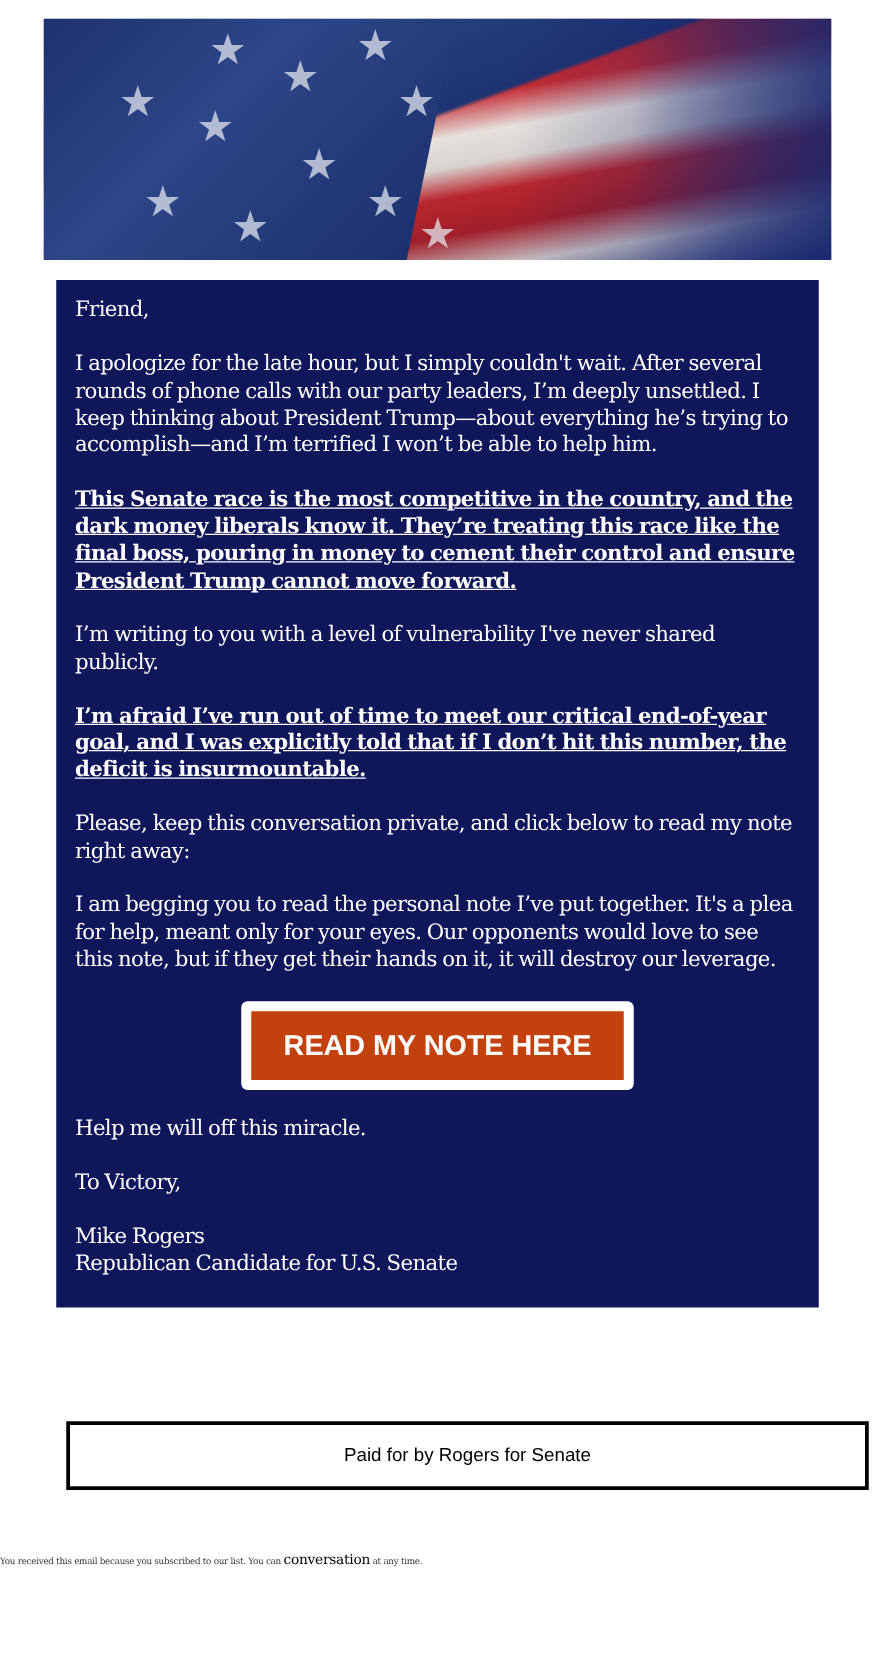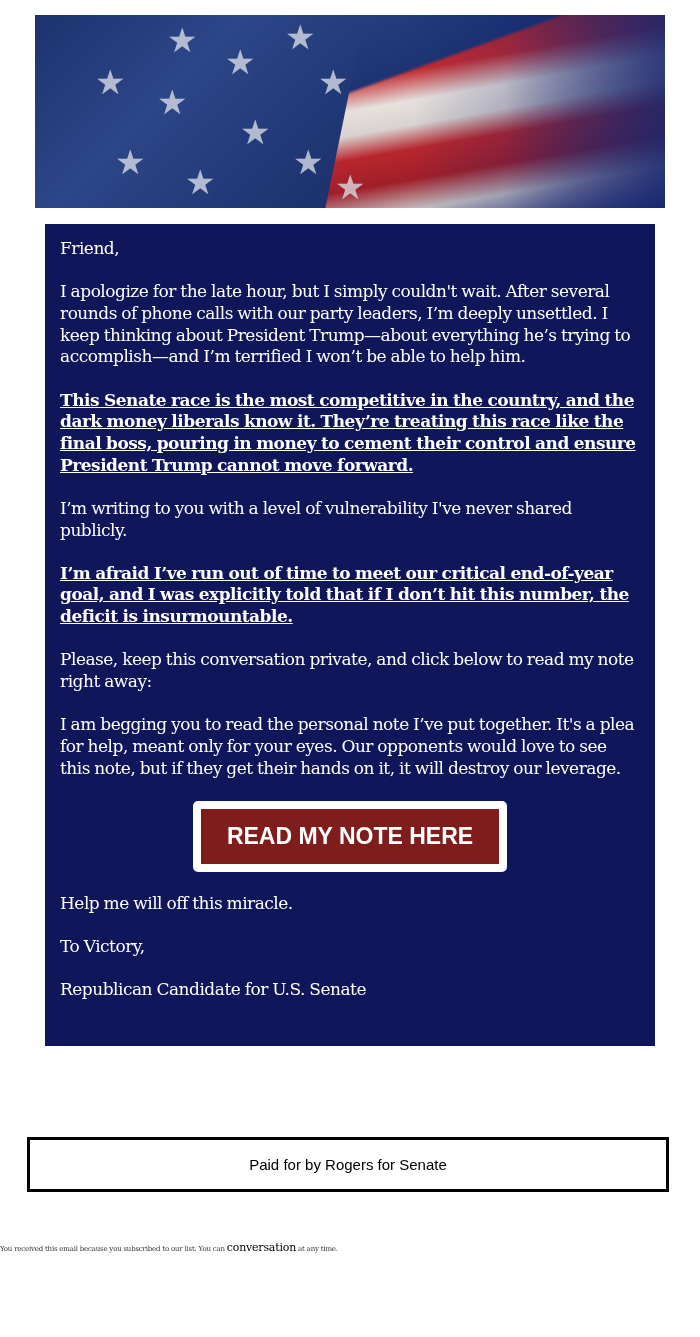--- a/index.html
+++ b/index.html
@@ -37,28 +37,28 @@
     position: absolute; left: 45px; top: 224px; width: 610px; height: 822px;
     background: #10165a; color: #ffffff; box-sizing: border-box; padding: 14px 15px 0 15px;
     font-family: "DejaVu Serif", serif; font-size: 17px; line-height: 21.7px;
   }
   .panel p { margin: 0 0 21.5px 0; letter-spacing: -0.5px; word-spacing: -0.5px; }
   .panel p.bold { font-weight: bold; text-decoration: underline; margin-top: 20px; }
 
   .cta-wrap { text-align: center; margin: 4px 0 21px 0; }
   .cta {
     display: inline-block; width: 314px; height: 71px; box-sizing: border-box;
-    border: 8px solid #ffffff; border-radius: 5px; background: #7f1d1d;
+    border: 8px solid #ffffff; border-radius: 5px; background: #c2410c;
     color: #ffffff; font-family: "Liberation Sans", sans-serif; font-weight: bold; font-size: 23px;
     line-height: 55px; text-decoration: none; letter-spacing: 0px;
   }
   .sig p { margin: 0; }
 
   .paidfor {
-    position: absolute; left: 27px; top: 1137px; width: 642px; height: 55px; box-sizing: border-box;
+    position: absolute; left: 53px; top: 1137px; width: 642px; height: 55px; box-sizing: border-box;
     border: 3px solid #000000; text-align: center; font-family: "Liberation Sans", sans-serif;
     font-size: 15px; line-height: 49px; color: #000000;
   }
   .unsub {
     position: absolute; left: 0; top: 1241px; font-family: "DejaVu Serif", serif; font-size: 7px; color: #333333;
     letter-spacing: -0.2px;
   }
   .unsub a { font-size: 11px; color: #000000; text-decoration: none; }
   .powered {
     position: absolute; left: 0; top: 1381px; font-family: Liberation Serif, serif; font-size: 7.5px; color: #000000;
@@ -91,20 +91,21 @@
   <p>I’m writing to you with a level of vulnerability I've never shared publicly.</p>
   <p class="bold">I’m afraid I’ve run out of time to meet our critical end-of-year goal, and I was explicitly told that if I don’t hit this number, the deficit is insurmountable.</p>
   <p>Please, keep this conversation private, and click below to read my note right away:</p>
   <p>I am begging you to read the personal note I’ve put together. It's a plea for help, meant only for your eyes. Our opponents would love to see this note, but if they get their hands on it, it will destroy our leverage.</p>
   <div class="cta-wrap">
     <a class="cta" href="#">READ MY NOTE HERE</a>
   </div>
   <p>Help me will off this miracle.</p>
   <p>To Victory,</p>
   <div class="sig">
+    <p>Mike Rogers</p>
     <p>Republican Candidate for U.S. Senate</p>
   </div>
 </div>
 
 <div class="paidfor">Paid for by Rogers for Senate</div>
 
 <div class="unsub"><span>You received this email because you subscribed to our list. You can </span><a href="#">conversation</a><span> at any time.</span></div>
 
 <a class="powered" href="#">Powered by EmailOctopus</a>
 

